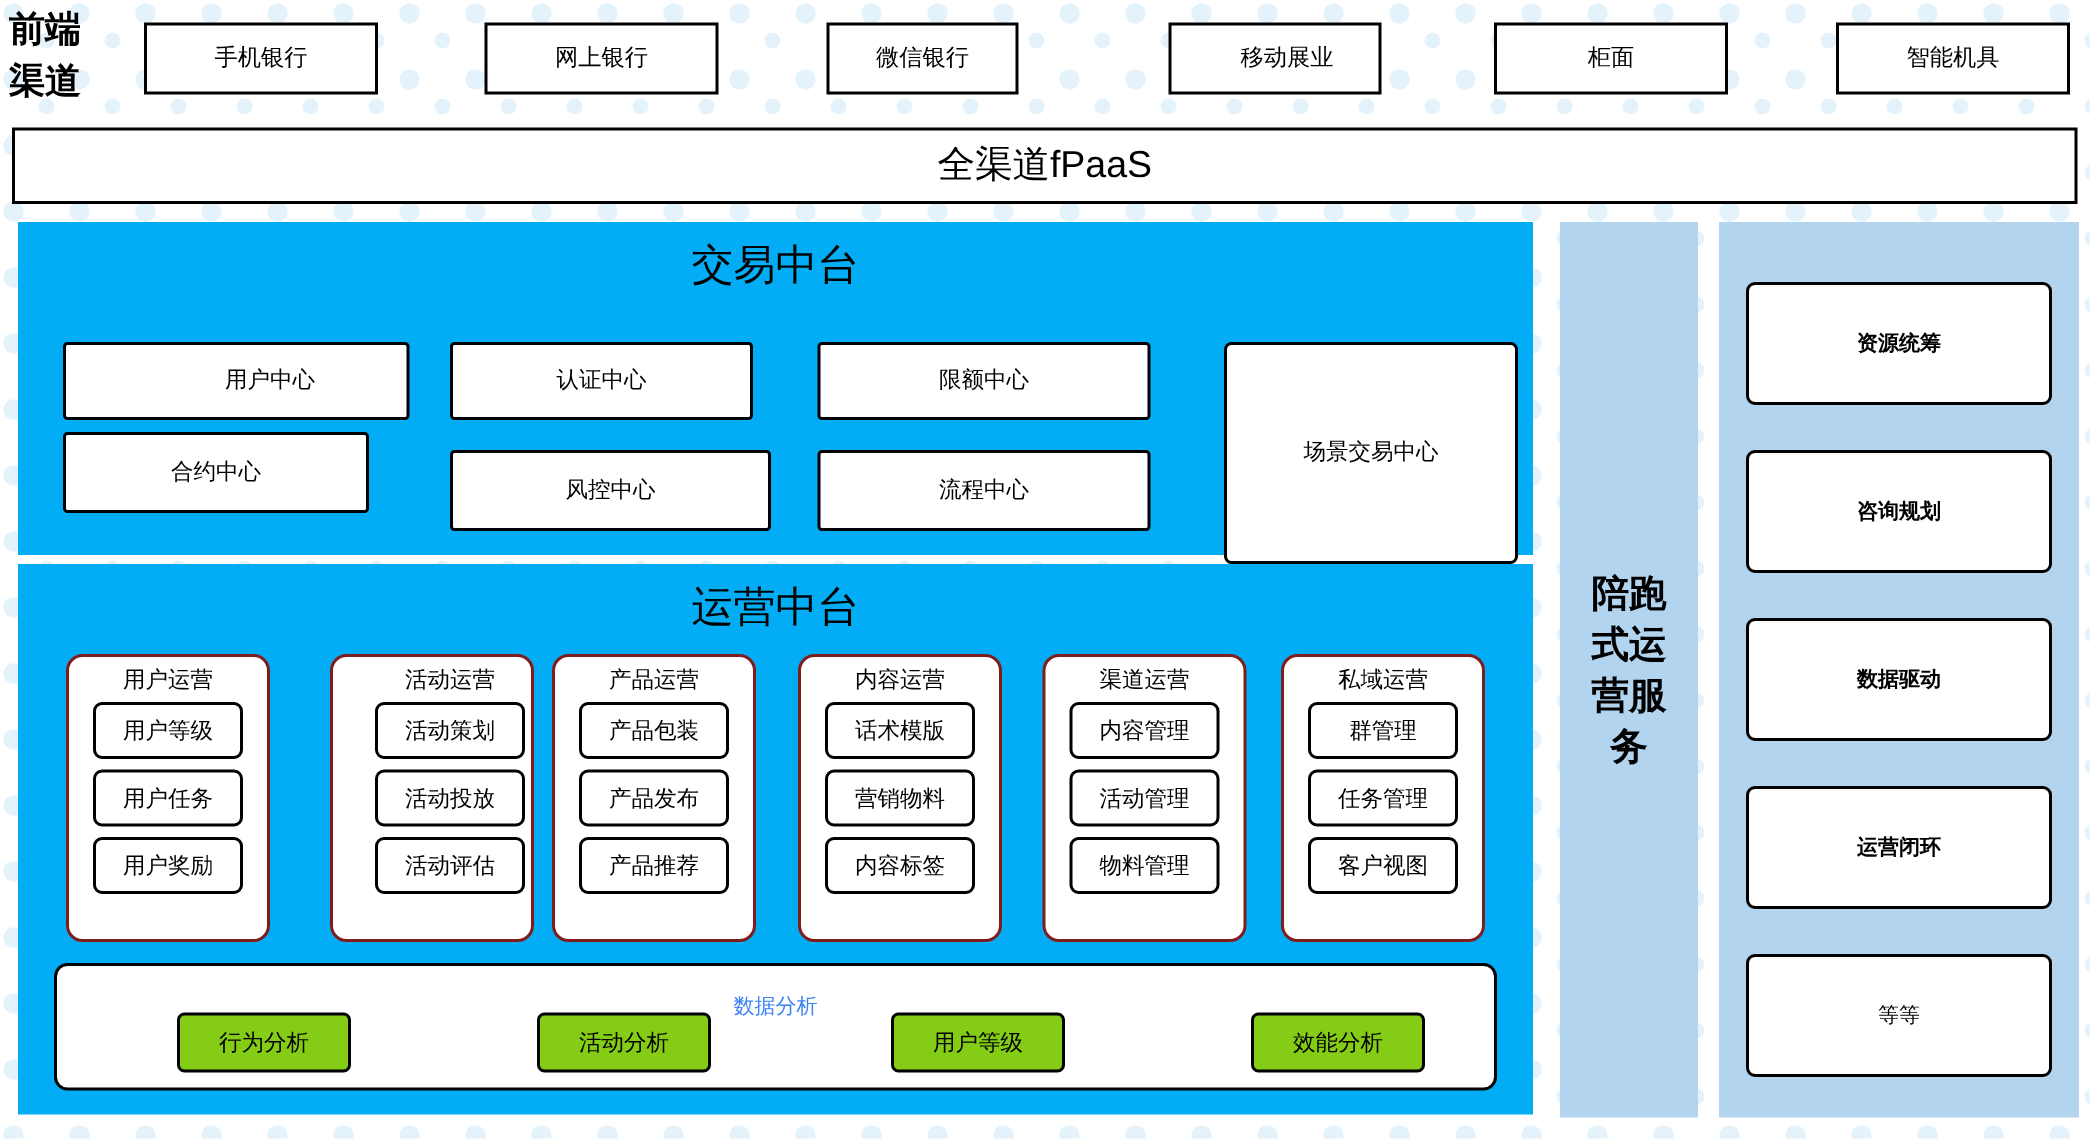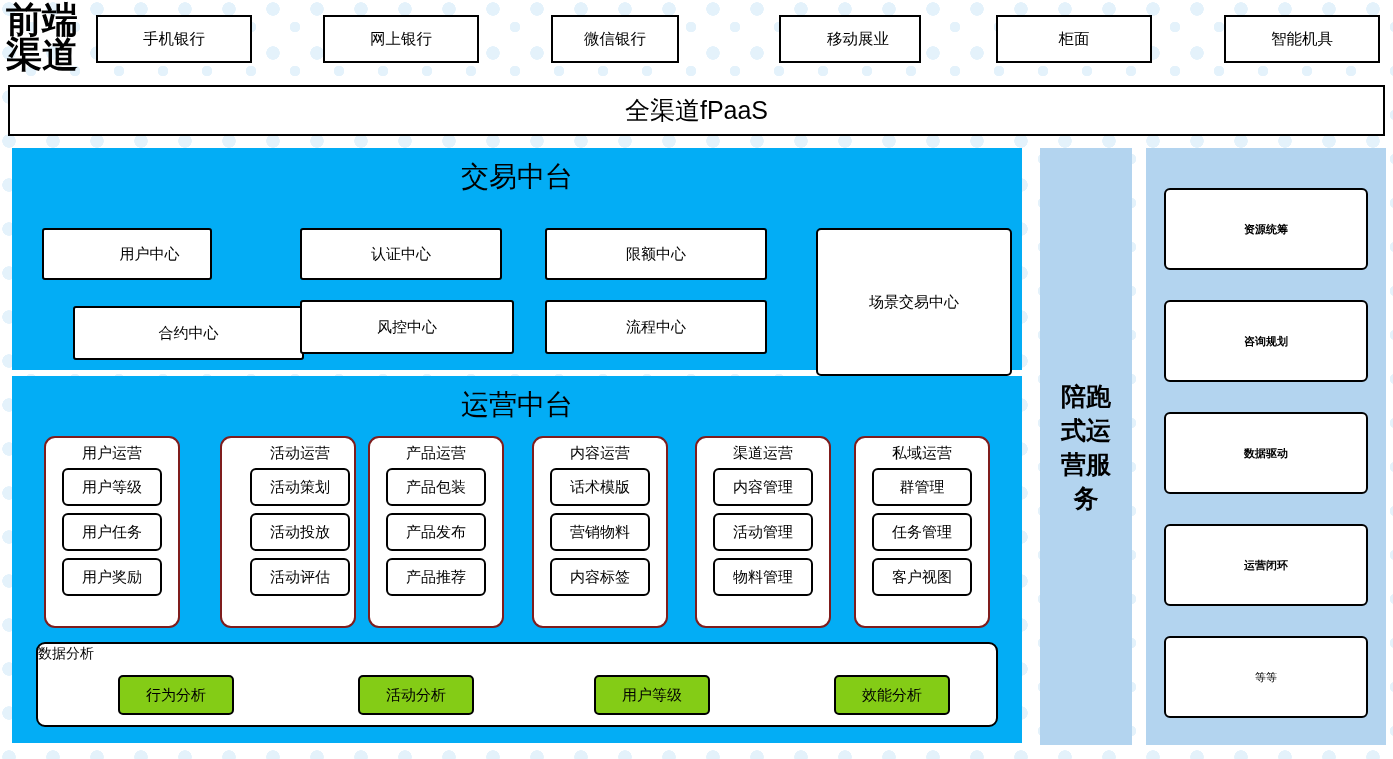--- a/index.html
+++ b/index.html
@@ -29,21 +29,21 @@
     line-height: 1.15;
   }
 
   
   #channel-row {
     position: absolute; left: 0; top: 0; width: 1393px; height: 80px;
   }
   #front-channel-label {
     position: absolute; left: 6px; top: 3px; width: 82px; height: 74px;
     font-family: "Liberation Serif", "DejaVu Serif", serif;
-    font-weight: 700; font-size: 36px; line-height: 35px;
+    font-weight: 700; font-size: 24px; line-height: 35px;
     color: #000; text-align: left; letter-spacing: 0px;
   }
   .channel-box {
     position: absolute; top: 15px; height: 48px; font-size: 15.5px;
   }
 
   
   #fpaas-bar {
     position: absolute; left: 8px; top: 85px; width: 1377px; height: 51px;
     font-size: 25px;
@@ -85,22 +85,22 @@
     display: flex; align-items: center; justify-content: center;
     font-size: 15px; color: #000;
   }
 
   
   #data-analysis {
     position: absolute; left: 24px; top: 266px; width: 962px; height: 85px;
     background: #fff; border: 2px solid #000; border-radius: 9px;
   }
   #data-analysis-title {
-    position: absolute; left: 0; top: 1px; width: 100%;
-    font-size: 14px; color: #000000;
+    position: absolute; left: 0; top: 18px; width: 100%;
+    text-align: center; font-size: 14px; color: #3b82f6;
   }
   .analysis-item {
     position: absolute; top: 31px; width: 116px; height: 40px;
     background: #84cc16; border: 2px solid #000; border-radius: 5px;
     display: flex; align-items: center; justify-content: center;
     font-size: 15px; color: #000;
   }
 
   
   #companion-service {
@@ -116,21 +116,21 @@
 
   
   #capability-panel {
     position: absolute; left: 1146px; top: 148px; width: 240px; height: 597px;
     background: #B3D4EF;
   }
   .capability-box {
     position: absolute; left: 18px; width: 204px; height: 82px;
     background: #fff; border: 2px solid #000; border-radius: 6px;
     display: flex; align-items: center; justify-content: center;
-    font-size: 11px; font-weight: 700; color: #000;
+    font-size: 14px; font-weight: 700; color: #000;
   }
   .capability-box.plain { font-weight: 400; }
 </style>
 </head>
 <body>
 
 <div id="channel-row">
   <div id="front-channel-label">
     <div>前端</div>
     <div>渠道</div>
@@ -143,24 +143,24 @@
       <div class="channel-box wbox" style="left: 996px; width: 156px;">柜面</div>
       <div class="channel-box wbox" style="left: 1224px; width: 156px;">智能机具</div>
     </div>
 </div>
 
 <div id="fpaas-bar" class="wbox">全渠道fPaaS</div>
 
 <div id="trade-platform">
   <div class="platform-title">交易中台</div>
   <div id="trade-boxes">
-      <div class="trade-box wbox" style="left: 30px; top: 80px; width: 170px; height: 52px; padding-left: 45px;">用户中心</div>
+      <div class="trade-box wbox" style="left: 30px; top: 80px; width: 231px; height: 52px; padding-left: 45px;">用户中心</div>
       <div class="trade-box wbox" style="left: 288px; top: 80px; width: 202px; height: 52px;">认证中心</div>
       <div class="trade-box wbox" style="left: 533px; top: 80px; width: 222px; height: 52px;">限额中心</div>
-      <div class="trade-box wbox" style="left: 30px; top: 158px; width: 231px; height: 54px; margin-left: 31px;">合约中心</div>
+      <div class="trade-box wbox" style="left: 30px; top: 140px; width: 204px; height: 54px;">合约中心</div>
       <div class="trade-box wbox" style="left: 288px; top: 152px; width: 214px; height: 54px;">风控中心</div>
       <div class="trade-box wbox" style="left: 533px; top: 152px; width: 222px; height: 54px;">流程中心</div>
     </div>
   <div id="scene-trade-box" class="wbox">场景交易中心</div>
 </div>
 
 <div id="ops-platform">
   <div class="platform-title">运营中台</div>
   <div id="ops-groups">
       <div class="ops-card" style="left: 32px;">

